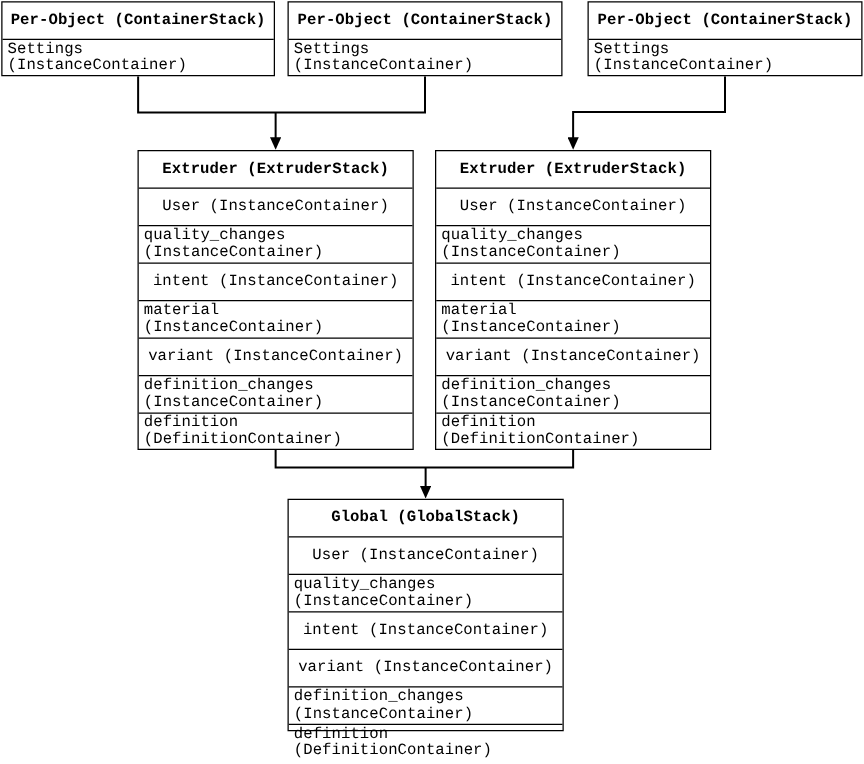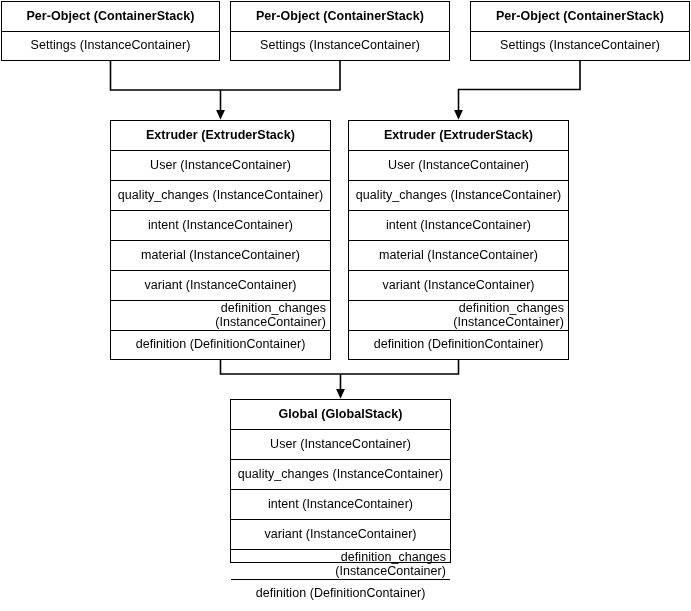--- a/index.html
+++ b/index.html
@@ -23,27 +23,28 @@
     box-sizing: border-box;
     border: 1.4px solid #000000;
     background: #ffffff;
   }
   .stack-row {
     box-sizing: border-box;
     width: 100%;
     display: flex;
     align-items: center;
     justify-content: center;
-    text-align: right;
+    text-align: left;
     color: #000000;
     font-size: 12.5px;
     line-height: 1.1;
     letter-spacing: 0.05px;
     border-bottom: 1.4px solid #000000;
     padding: 0 4px;
+    font-family: Liberation Mono, monospace;
   }
   .stack-row:last-child {
     border-bottom: none;
   }
   .stack-row.header {
     font-weight: bold;
   }
   .edge-layer {
     position: absolute;
     left: 0;
@@ -120,21 +121,21 @@
     <div class="stack-row header" style="height:30px;">Extruder (ExtruderStack)</div>
     <div class="stack-row" style="height:30px;">User (InstanceContainer)</div>
     <div class="stack-row" style="height:30px;">quality_changes (InstanceContainer)</div>
     <div class="stack-row" style="height:30px;">intent (InstanceContainer)</div>
     <div class="stack-row" style="height:30px;">material (InstanceContainer)</div>
     <div class="stack-row" style="height:30px;">variant (InstanceContainer)</div>
     <div class="stack-row" style="height:30px;">definition_changes (InstanceContainer)</div>
     <div class="stack-row" style="height:28.6px;">definition (DefinitionContainer)</div>
   </div>
 
-  <div class="stack-box" style="left:230px; top:399px; width:221px; height:164px;">
+  <div class="stack-box" style="left:230px; top:399px; width:221px; height:186px;">
     <div class="stack-row header" style="height:30px;">Global (GlobalStack)</div>
     <div class="stack-row" style="height:30px;">User (InstanceContainer)</div>
     <div class="stack-row" style="height:30px;">quality_changes (InstanceContainer)</div>
     <div class="stack-row" style="height:30px;">intent (InstanceContainer)</div>
     <div class="stack-row" style="height:30px;">variant (InstanceContainer)</div>
     <div class="stack-row" style="height:30px;">definition_changes (InstanceContainer)</div>
     <div class="stack-row" style="height:28.6px;">definition (DefinitionContainer)</div>
   </div>
 
 </div>

